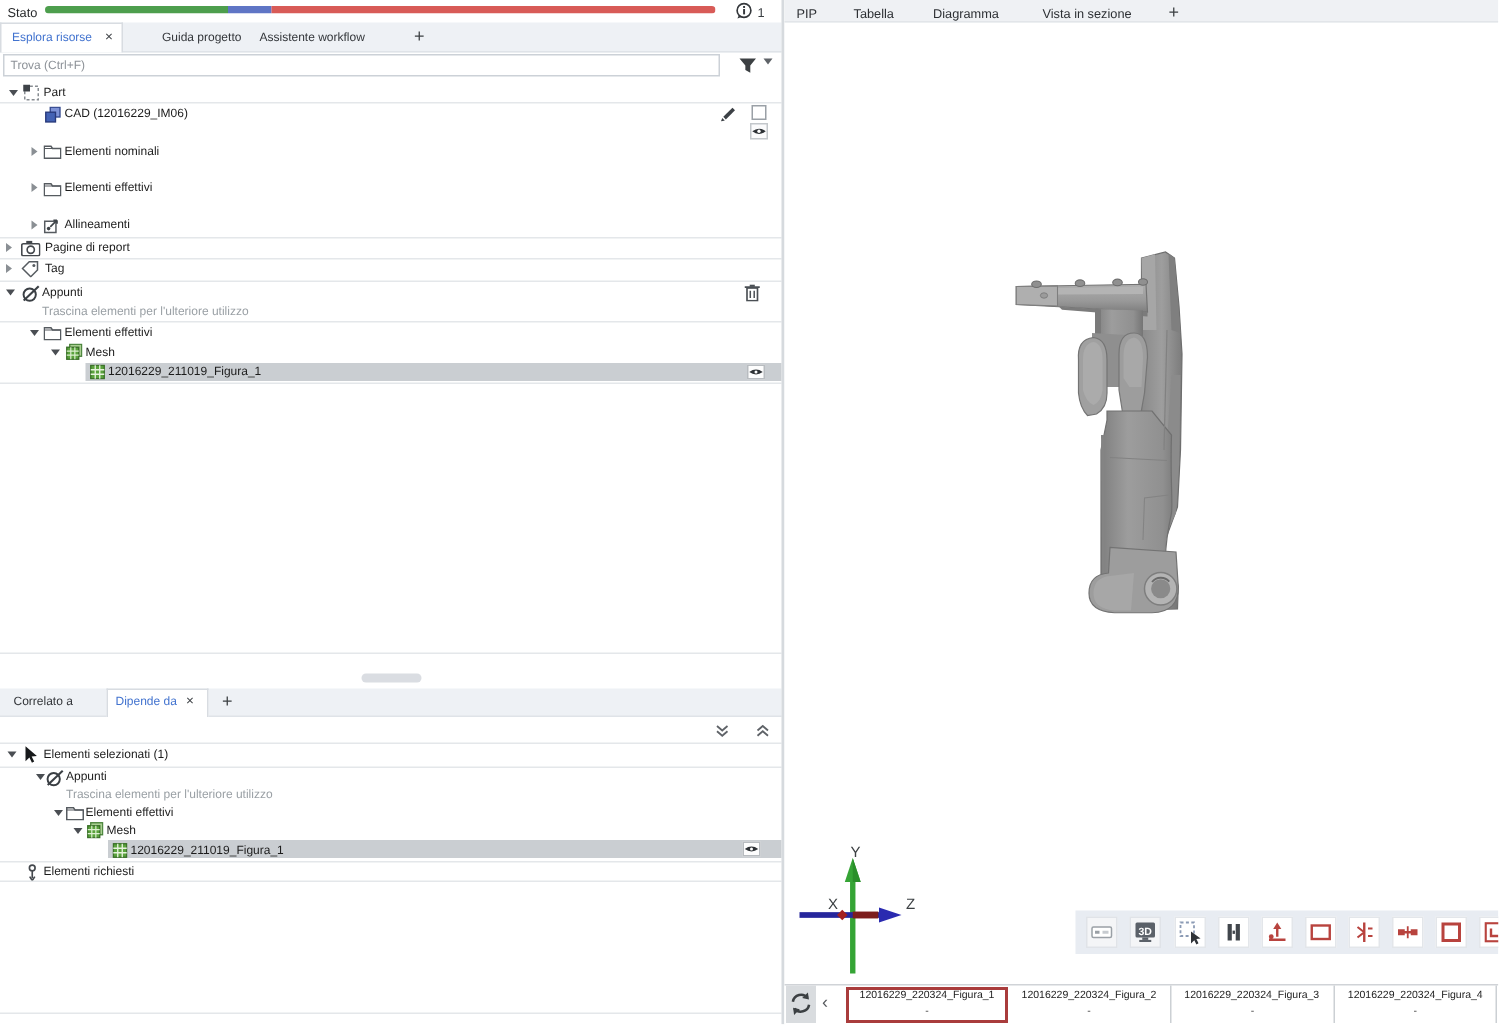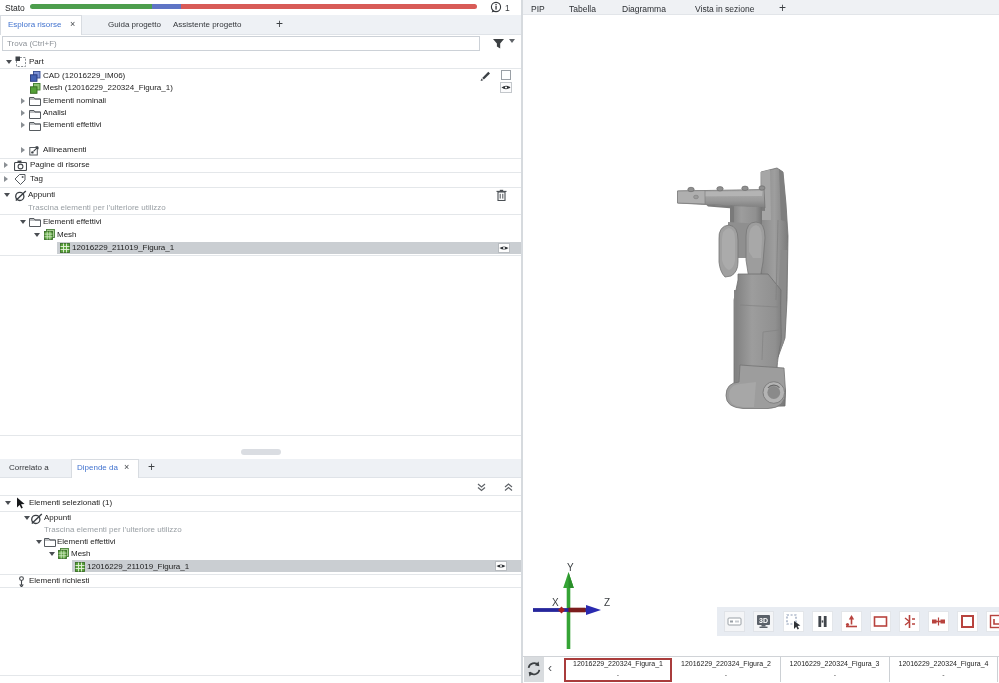--- a/index.html
+++ b/index.html
@@ -28,21 +28,21 @@
     <rect x="6.4" y="5" width="1.3" height="3.6" fill="#35383c"></rect>
     <rect x="6.4" y="3" width="1.3" height="1.3" fill="#35383c"></rect>
   </svg>
   <div class="abs" style="left:505px;top:2.5px;font-size:8.5px;color:#3c4044;">1</div>
 
   <div class="abs" style="left:0;top:15px;width:521px;height:19px;background:#eef1f5;border-bottom:1px solid #dfe3e8;"></div>
   <div class="abs" style="left:0;top:15px;width:82px;height:20px;background:#fff;border:1px solid #d8dce1;border-bottom:none;box-sizing:border-box;"></div>
   <div class="abs" style="left:8px;top:20px;font-size:8px;color:#4273cf;">Esplora risorse</div>
   <div class="abs" style="left:70px;top:19px;font-size:9px;color:#43474b;">×</div>
   <div class="abs" style="left:88px;top:20px;font-size:8px;color:#33363a;margin-left:20px;">Guida progetto</div>
-  <div class="abs" style="left:173px;top:20px;font-size:8px;color:#33363a;">Assistente progetto</div>
+  <div class="abs" style="left:173px;top:20px;font-size:8px;color:#33363a;">Assistente workflow</div>
   <div class="abs" style="left:276px;top:17px;font-size:12px;color:#3c4043;">+</div>
 
   <div class="abs" style="left:2px;top:36px;width:478px;height:15px;border:1px solid #ccd1d7;box-sizing:border-box;background:#fff;"></div>
   <div class="abs" style="left:7px;top:39px;font-size:8px;color:#8d9298;">Trova (Ctrl+F)</div>
   <svg class="abs" style="left:492px;top:38px;" width="13" height="12" viewBox="0 0 13 12">
     <path d="M1 1 L12 1 L8.2 5.6 L8.2 10.5 L4.9 8.6 L4.9 5.6 Z" fill="#3c4043"></path>
   </svg>
   <div class="abs" style="left:509px;top:39px;width:0;height:0;border-left:3px solid transparent;border-right:3px solid transparent;border-top:4px solid #5f6368;"></div>
 
   <div class="tr" style="left:0;top:56px;width:476px;">
@@ -62,50 +62,35 @@
     </svg>
     <span class="t" style="left:43px;">CAD (12016229_IM06)</span>
   </div>
 
   <svg class="abs" style="left:479px;top:69px;" width="12" height="12" viewBox="0 0 12 12">
     <path d="M3.2 8.9 L9.3 2.8 L11 4.5 L4.9 10.6 Z" fill="#3c4146"></path>
     <path d="M2.5 9.6 L4.2 11.3 L1.6 12 Z" fill="#3c4146"></path>
   </svg>
   <div class="abs" style="left:501px;top:70px;width:10px;height:10px;border:1px solid #9aa0a6;box-sizing:border-box;background:#fff;"></div>
 
-  <div class="tr" style="left:0;top:82px;width:521px;">
-    <svg class="abs" style="left:30px;top:1px;" width="11" height="11" viewBox="0 0 11 11">
-      <rect x="3.5" y="0.5" width="6.5" height="6.5" fill="#8fc573" stroke="#3f7d2c" stroke-width="0.9"></rect>
-      <rect x="0.5" y="3.8" width="6.5" height="6.5" fill="#54a037" stroke="#34691f" stroke-width="0.9"></rect>
-    </svg>
-    <span class="t" style="left:43px;">Mesh (12016229_220324_Figura_1)</span>
-  </div>
 
   <div class="abs" style="left:500px;top:82px;width:12px;height:11px;border:1px solid #c3c7cb;box-sizing:border-box;background:#fbfbfc;">
     <svg width="10" height="9" viewBox="0 0 10 9" style="position:absolute;left:0;top:0;">
       <path d="M0.5 4.5 Q5 1 9.5 4.5 Q5 8 0.5 4.5 Z" fill="#2e3236"></path>
       <circle cx="5" cy="4.5" r="1.1" fill="#fff"></circle>
     </svg>
   </div>
 
   <div class="tr" style="left:0;top:94.5px;width:458px;">
     <div class="exp-o" style="left:21px;top:3px;"></div>
     <svg class="abs" style="left:29px;top:1.5px;" width="12" height="10" viewBox="0 0 12 10">
           <path d="M0.5 1.5 L5 1.5 L6 3 L11.5 3 L11.5 9.5 L0.5 9.5 Z" fill="#fff" stroke="#565b60" stroke-width="1"></path>
           <path d="M0.5 3 L11.5 3" stroke="#565b60" stroke-width="0.8"></path>
         </svg>
     <span class="t" style="left:43px;">Elementi nominali</span>
-  </div>
-  <div class="tr" style="left:0;top:107px;width:521px;">
-    <div class="exp-o" style="left:21px;top:3px;"></div>
-    <svg class="abs" style="left:29px;top:1.5px;" width="12" height="10" viewBox="0 0 12 10">
-          <path d="M0.5 1.5 L5 1.5 L6 3 L11.5 3 L11.5 9.5 L0.5 9.5 Z" fill="#fff" stroke="#565b60" stroke-width="1"></path>
-          <path d="M0.5 3 L11.5 3" stroke="#565b60" stroke-width="0.8"></path>
-        </svg>
-    <span class="t" style="left:43px;">Analisi</span>
   </div>
   <div class="tr" style="left:0;top:119px;width:521px;">
     <div class="exp-o" style="left:21px;top:3px;"></div>
     <svg class="abs" style="left:29px;top:1.5px;" width="12" height="10" viewBox="0 0 12 10">
           <path d="M0.5 1.5 L5 1.5 L6 3 L11.5 3 L11.5 9.5 L0.5 9.5 Z" fill="#fff" stroke="#565b60" stroke-width="1"></path>
           <path d="M0.5 3 L11.5 3" stroke="#565b60" stroke-width="0.8"></path>
         </svg>
     <span class="t" style="left:43px;">Elementi effettivi</span>
   </div>
   <div class="tr" style="left:0;top:144px;width:521px;">
@@ -119,21 +104,21 @@
   </div>
   <div class="sep" style="top:157.5px;"></div>
 
   <div class="tr" style="left:0;top:158.5px;width:521px;">
     <div class="exp-o" style="left:4px;top:3px;"></div>
     <svg class="abs" style="left:14px;top:1px;" width="13" height="11" viewBox="0 0 13 11">
       <rect x="0.5" y="2.5" width="12" height="8" rx="1" fill="#fff" stroke="#44484d" stroke-width="1.1"></rect>
       <rect x="3.5" y="0.6" width="4" height="2" fill="#44484d"></rect>
       <circle cx="6.5" cy="6.5" r="2.4" fill="none" stroke="#44484d" stroke-width="1.1"></circle>
     </svg>
-    <span class="t" style="left:30px;">Pagine di risorse</span>
+    <span class="t" style="left:30px;">Pagine di report</span>
   </div>
   <div class="sep" style="top:171.5px;"></div>
 
   <div class="tr" style="left:0;top:173px;width:521px;">
     <div class="exp-o" style="left:4px;top:3px;"></div>
     <svg class="abs" style="left:14px;top:1px;" width="12" height="11" viewBox="0 0 12 11">
       <path d="M1 5.5 L5.5 1 L11 1 L11 6.5 L6.5 11 Z" fill="#fff" stroke="#565b60" stroke-width="1" transform="translate(0,-0.5)"></path>
       <circle cx="8.6" cy="3" r="1" fill="#565b60"></circle>
     </svg>
     <span class="t" style="left:30px;">Tag</span>

